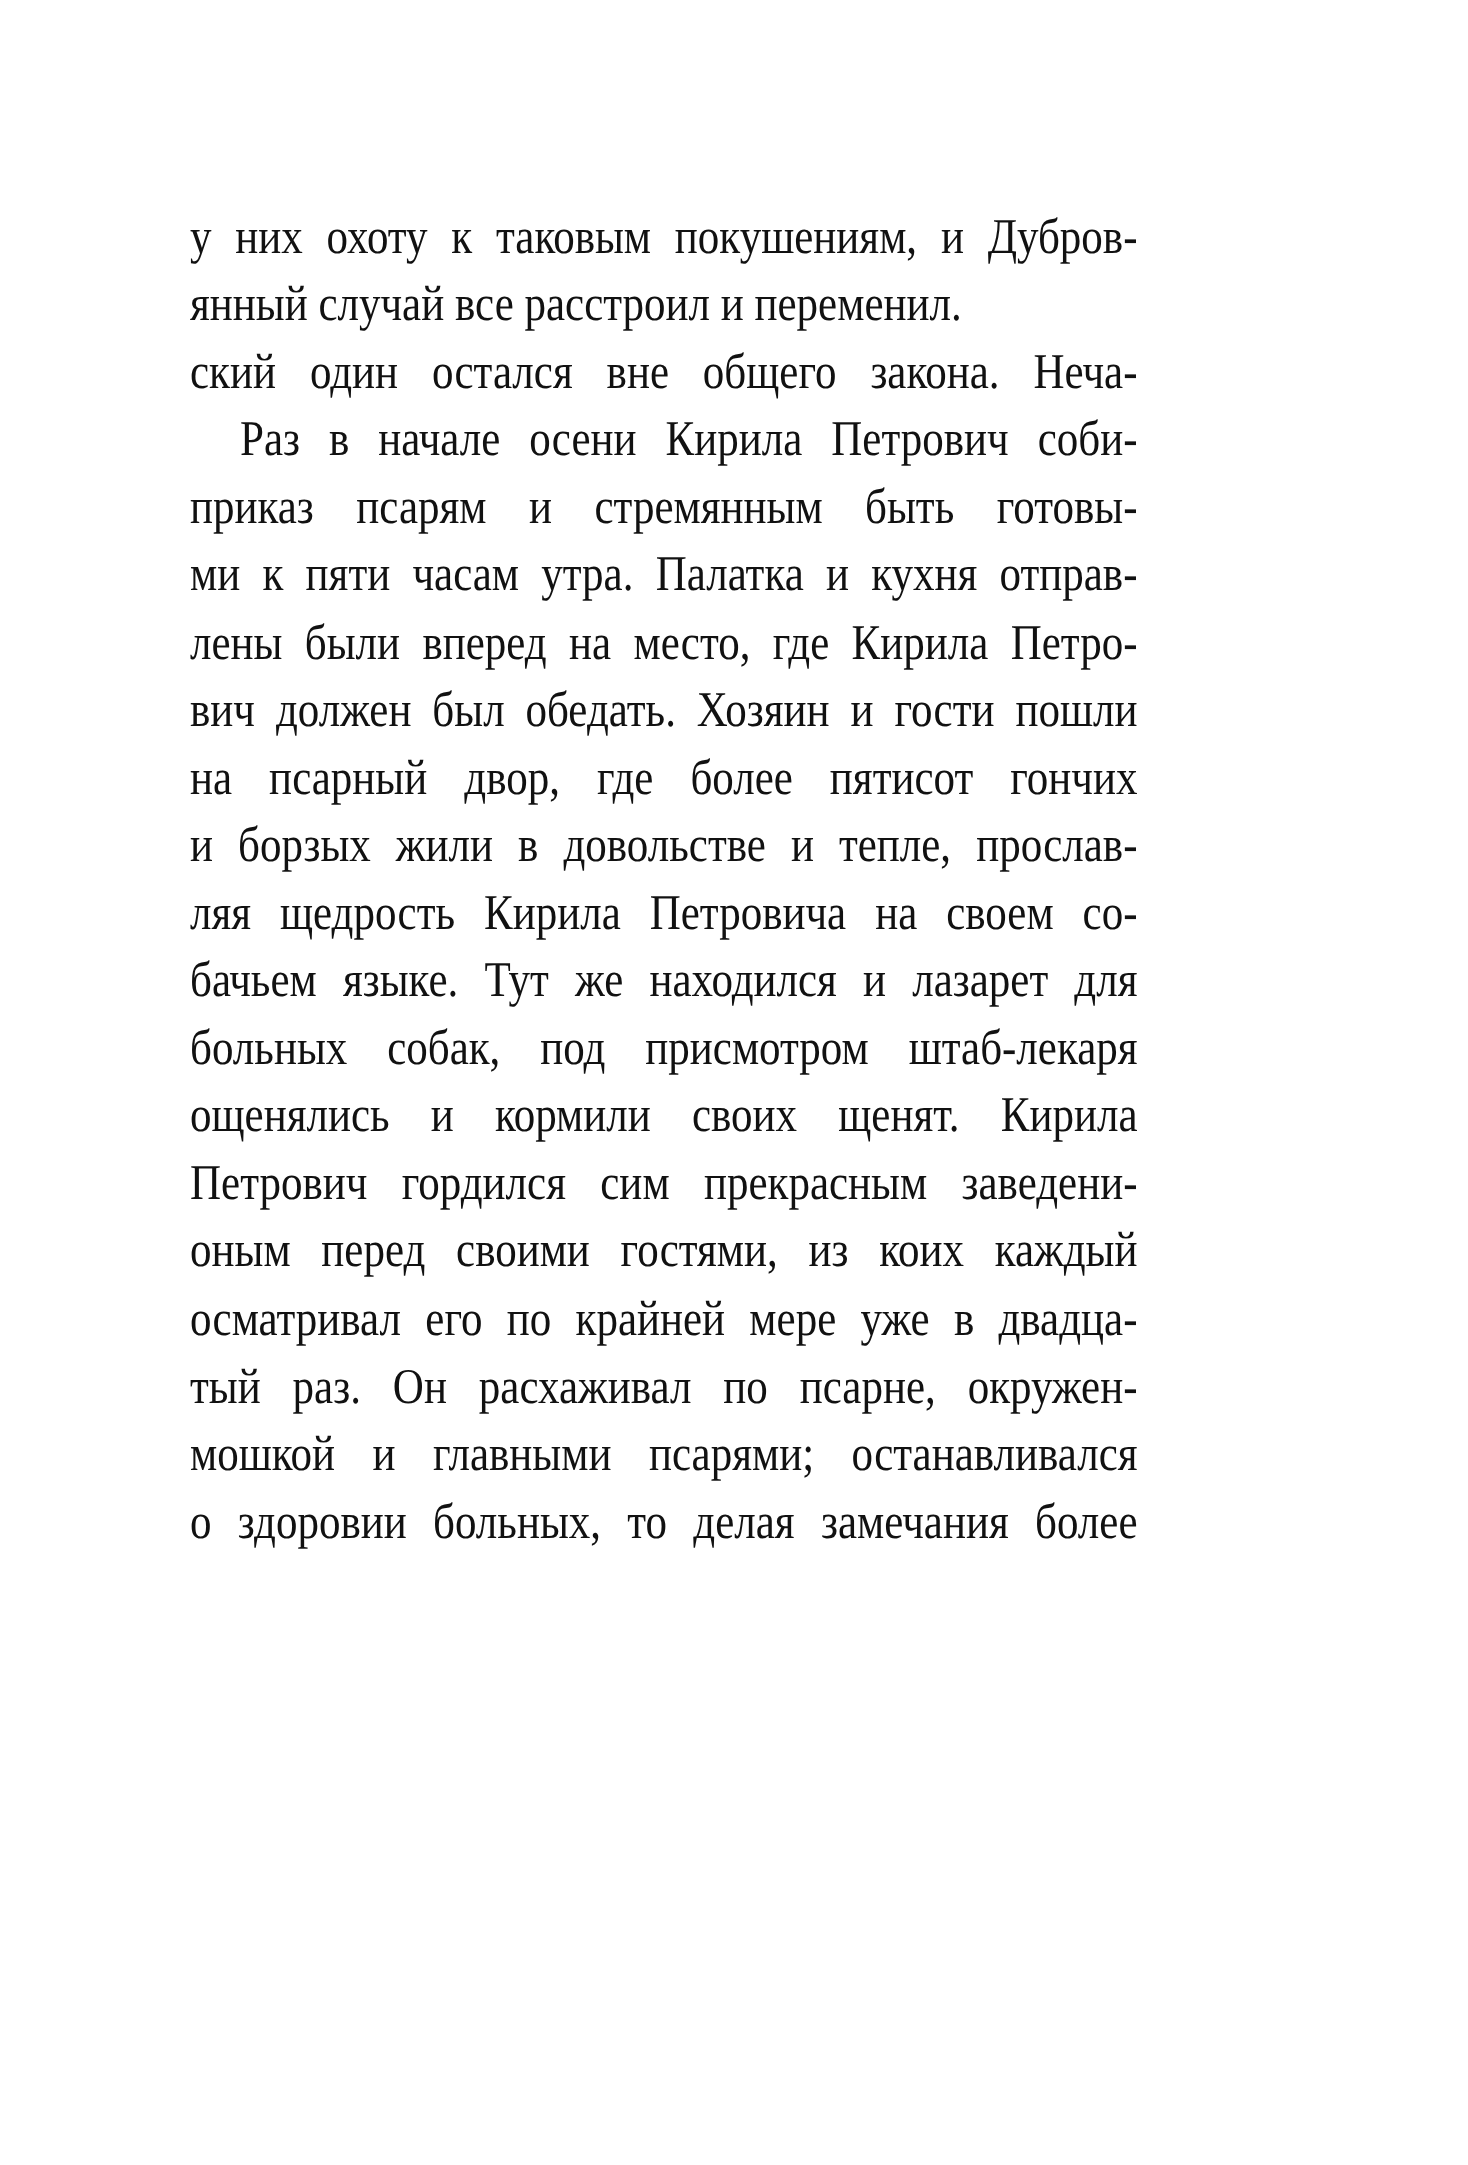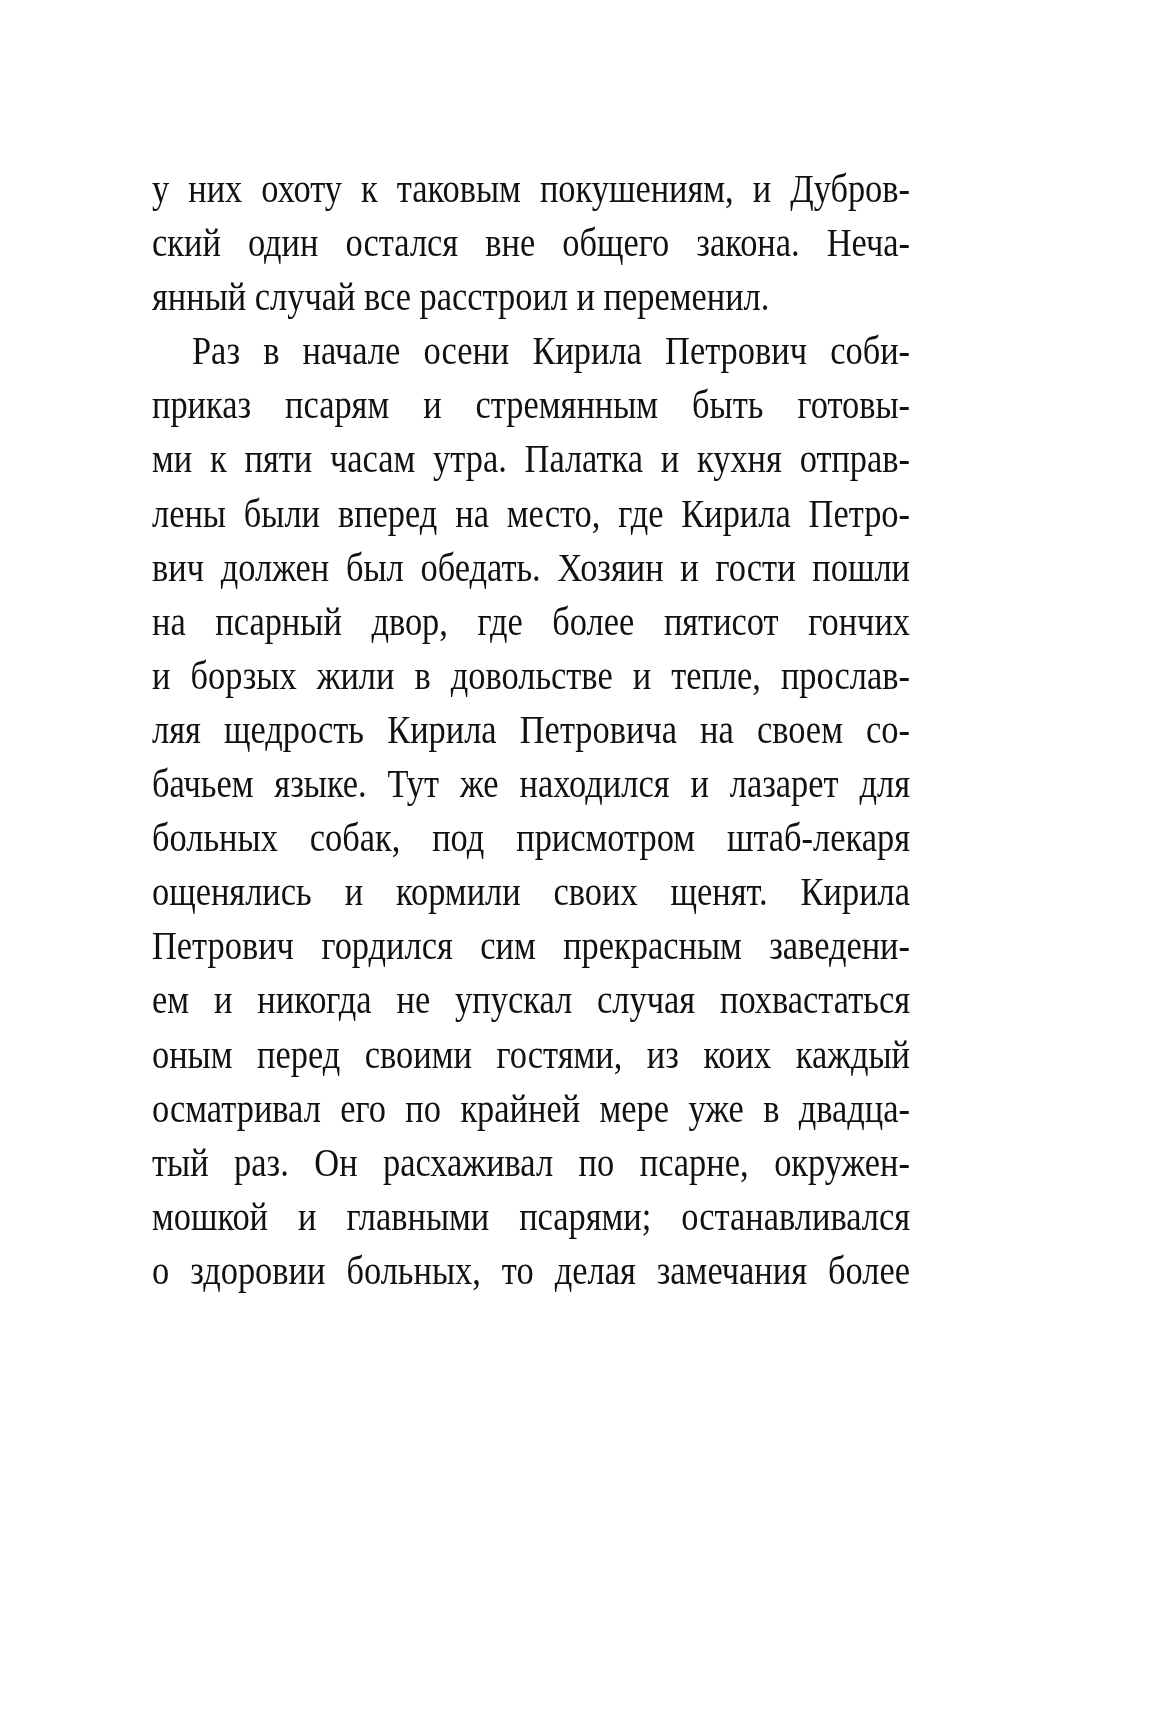--- a/index.html
+++ b/index.html
@@ -56,24 +56,24 @@
 </head>
 <body>
 
 <div class="page">
   <div class="text-block">
 
     <div class="line">
         <span class="line-inner">у них охоту к таковым покушениям, и Дубров-</span>
       </div>
     <div class="line">
-        <span class="line-inner">ский один остался вне общего закона. Неча-</span>
+        <span class="line-inner" style="text-align-last:left;">янный случай все расстроил и переменил.</span>
       </div>
     <div class="line">
-        <span class="line-inner" style="text-align-last:left;">янный случай все расстроил и переменил.</span>
+        <span class="line-inner">ский один остался вне общего закона. Неча-</span>
       </div>
 
     <div class="line indent">
         <span class="line-inner">Раз в начале осени Кирила Петрович соби-</span>
       </div>
     <div class="line">
         <span class="line-inner">приказ псарям и стремянным быть готовы-</span>
       </div>
     <div class="line">
         <span class="line-inner">ми к пяти часам утра. Палатка и кухня отправ-</span>
@@ -99,23 +99,20 @@
     <div class="line">
         <span class="line-inner">больных собак, под присмотром штаб-лекаря</span>
       </div>
     <div class="line">
         <span class="line-inner">ощенялись и кормили своих щенят. Кирила</span>
       </div>
     <div class="line">
         <span class="line-inner">Петрович гордился сим прекрасным заведени-</span>
       </div>
     <div class="line">
-        <span class="line-inner">ем и никогда не упускал случая похвастаться</span>
-      </div>
-    <div class="line">
         <span class="line-inner">оным перед своими гостями, из коих каждый</span>
       </div>
     <div class="line">
         <span class="line-inner">осматривал его по крайней мере уже в двадца-</span>
       </div>
     <div class="line">
         <span class="line-inner">тый раз. Он расхаживал по псарне, окружен-</span>
       </div>
     <div class="line">
         <span class="line-inner">мошкой и главными псарями; останавливался</span>

